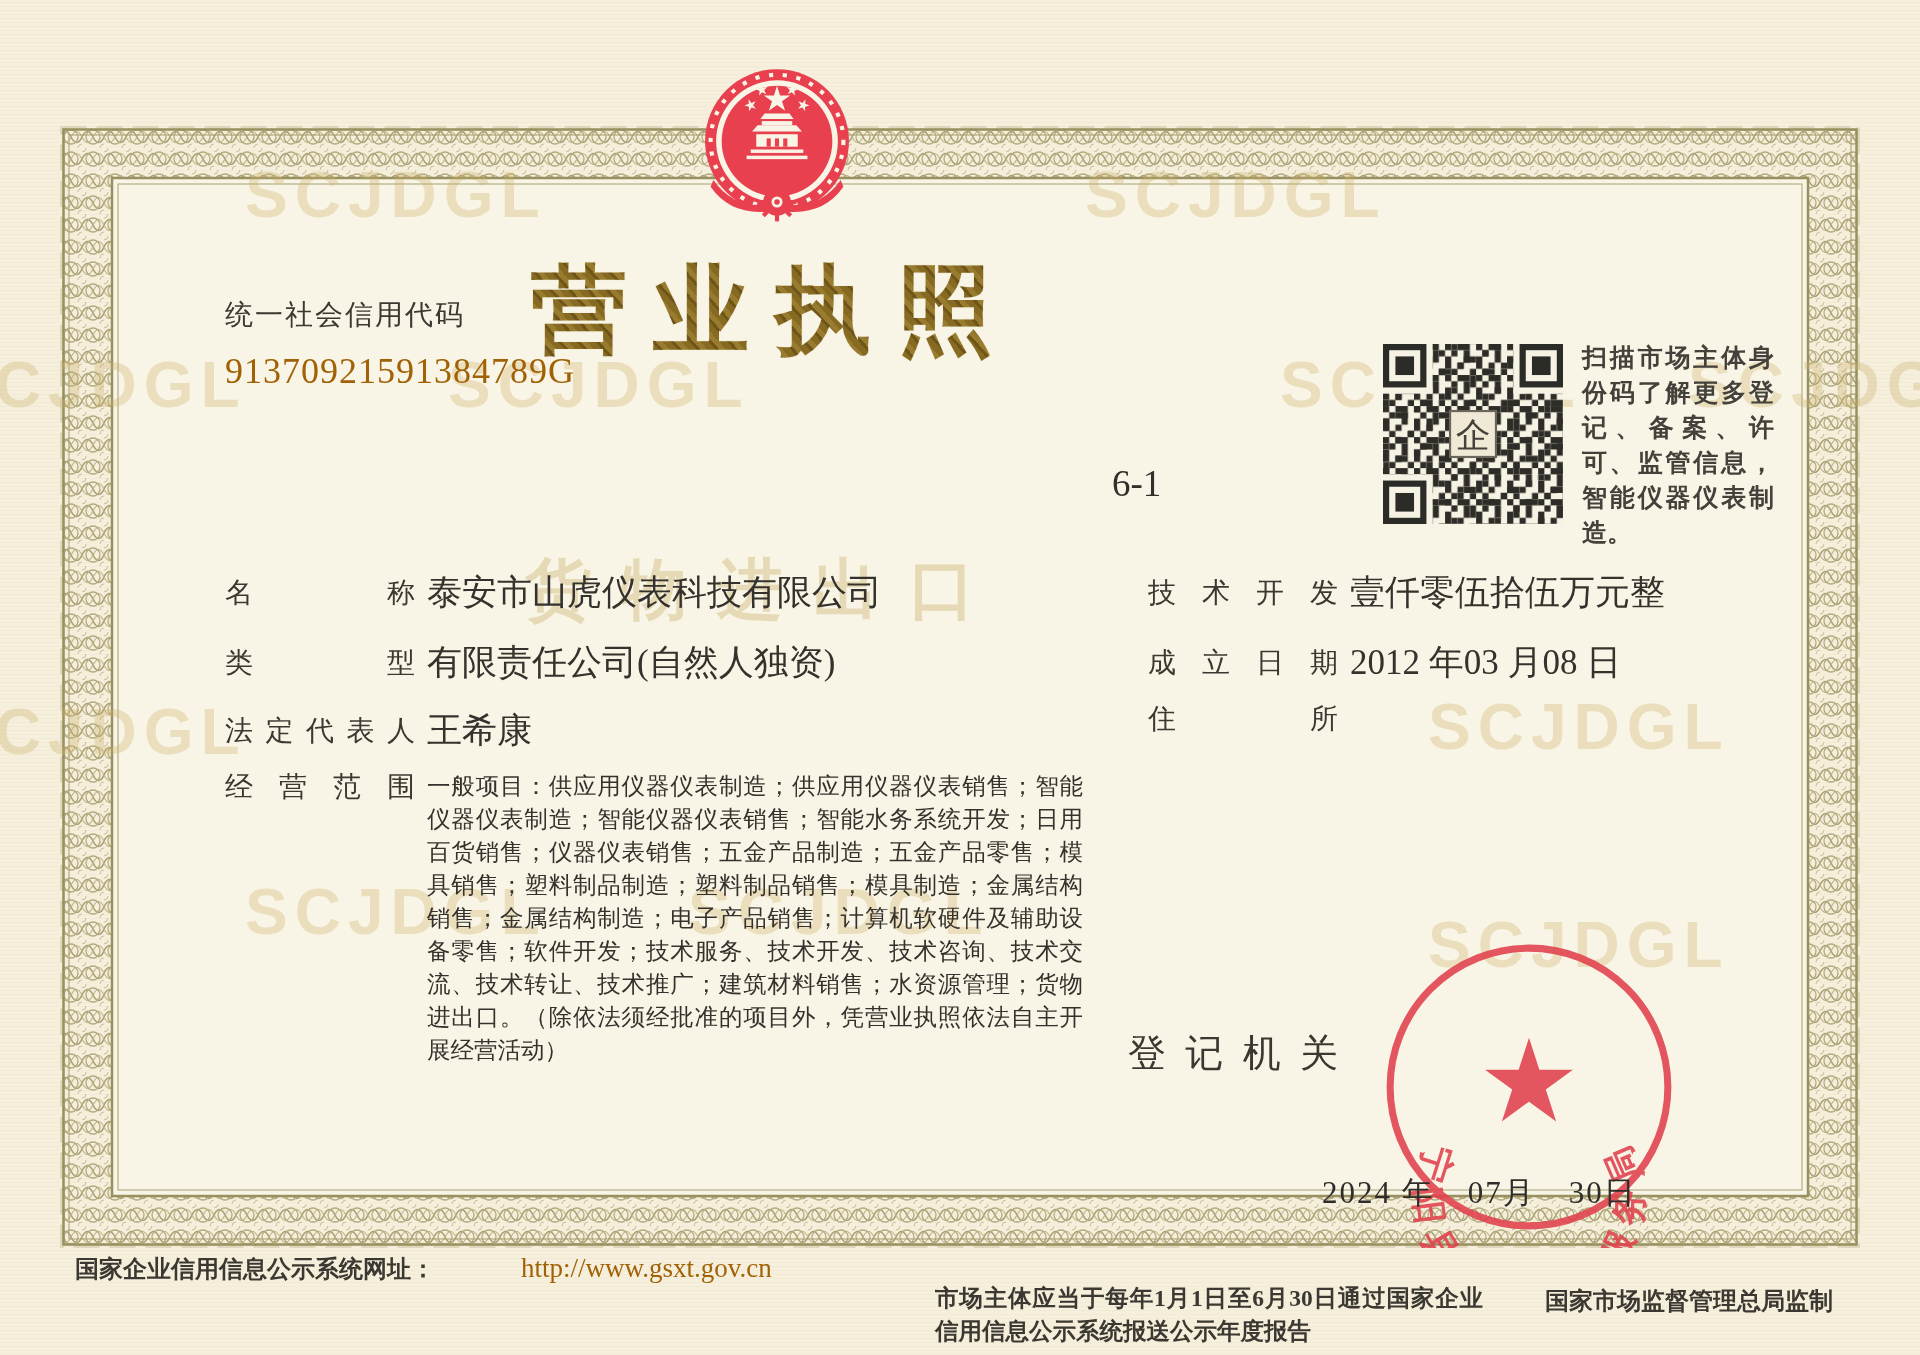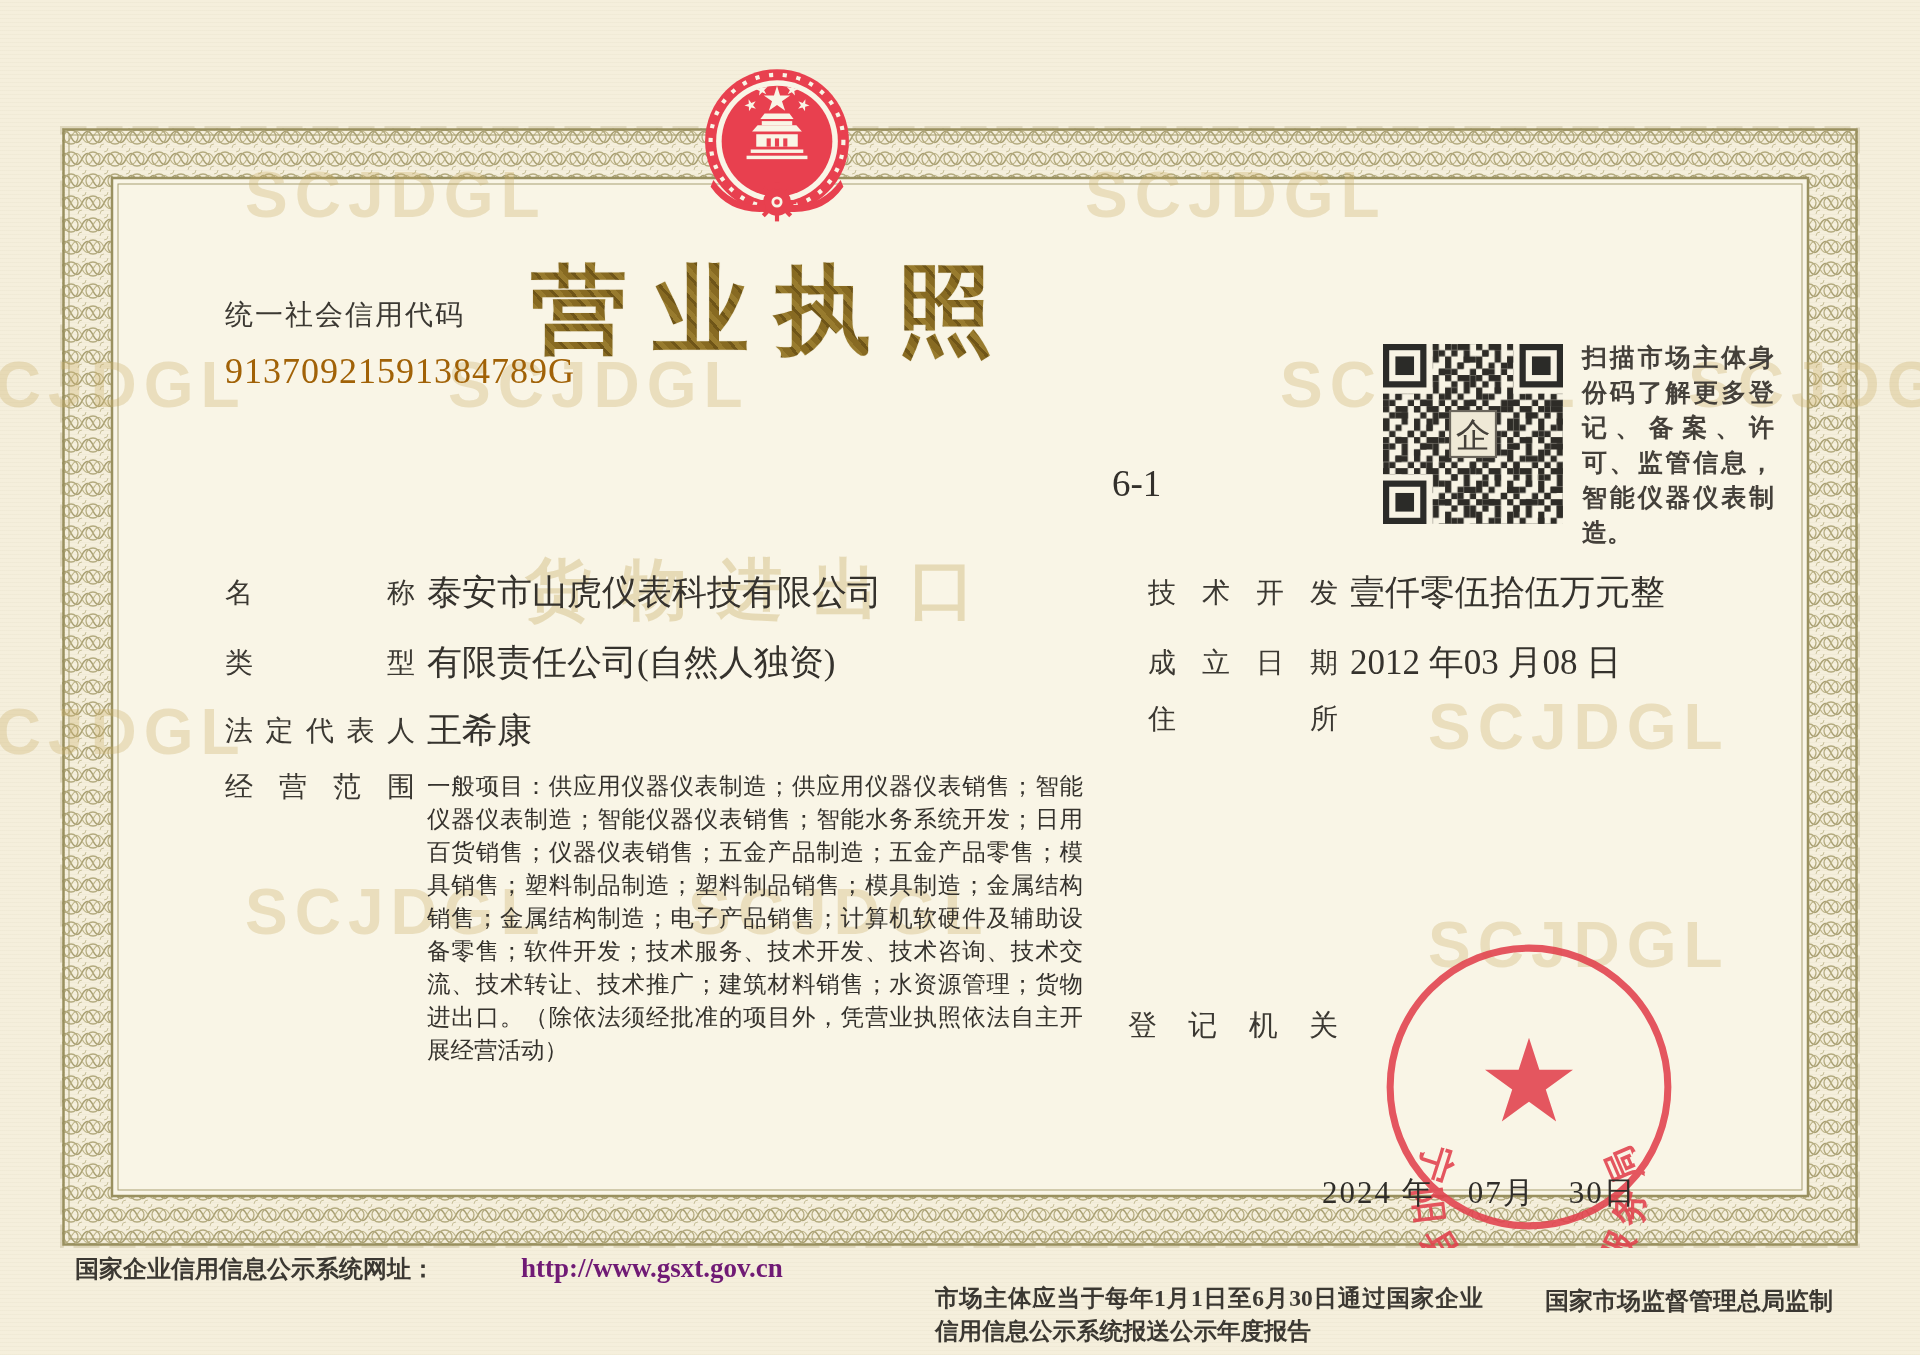--- a/index.html
+++ b/index.html
@@ -36,28 +36,28 @@
   .qr-caption{position:absolute;left:1582px;top:340px;width:192px;z-index:2;
     font-size:25px;line-height:35px;color:#44403a;font-weight:600;text-align:justify;}
   
   .row{position:absolute;display:flex;align-items:flex-start;z-index:2;}
   .flabel{flex:none;width:190px;display:inline-block;text-align:justify;text-align-last:justify;
     font-size:28px;line-height:34px;color:#3b3832;margin-right:12px;}
   .fvalue{font-size:35px;line-height:34px;color:#35322d;}
   .scope{width:656px;font-size:23.5px;line-height:33px;text-align:justify;}
   .addr{width:478px;font-size:23.5px;line-height:33px;text-align:justify;}
   
-  .reg-label{position:absolute;left:1128px;top:1006px;width:210px;z-index:2;
-    font-size:29px;text-align:justify;text-align-last:justify;color:#3b3832;}
+  .reg-label{position:absolute;left:1128px;top:1028px;width:210px;z-index:2;
+    font-size:38px;text-align:justify;text-align-last:justify;color:#3b3832;}
   .seal{position:absolute;left:1368px;top:926px;width:322px;height:322px;z-index:4;opacity:.88;}
   .issue-date{position:absolute;left:1322px;top:1172px;z-index:5;font-size:31px;color:#2f2d29;letter-spacing:2px;white-space:nowrap;}
   
   .footer-left{position:absolute;left:75px;top:1253px;z-index:2;display:flex;align-items:baseline;}
   .footer-left-label{font-size:24px;font-weight:600;color:#3b3832;}
-  .footer-left-url{font-size:27px;font-weight:700;color:#701a75;margin-left:86px;font-family:"Liberation Serif",serif;}
+  .footer-left-url{font-size:27px;font-weight:400;color:#a16207;margin-left:86px;font-family:"Liberation Serif",serif;}
   .footer-center{position:absolute;left:935px;top:1282px;width:548px;z-index:2;
     font-size:23.5px;line-height:33px;color:#3b3832;font-weight:600;text-align:justify;}
   .footer-right{position:absolute;left:1545px;top:1285px;z-index:2;font-size:24px;font-weight:600;color:#3b3832;white-space:nowrap;}
 </style>
 </head>
 <body>
 
 <div class="page">
 
   <svg class="frame" viewBox="0 0 1800 1122" preserveAspectRatio="none">

